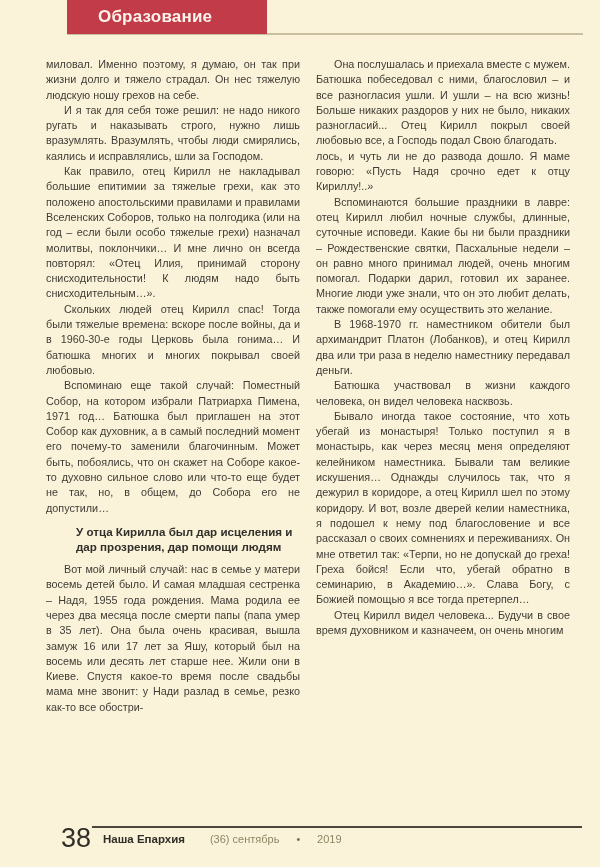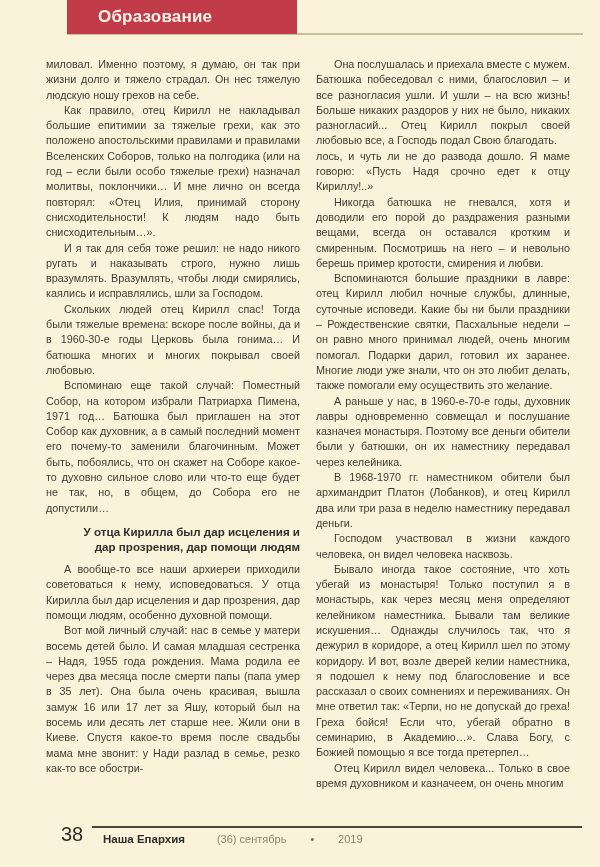--- a/index.html
+++ b/index.html
@@ -24,21 +24,21 @@
     top: 33px;
     left: 67px;
     width: 516px;
     height: 1.5px;
     background: #c9bfa0;
   }
   .header-box {
     position: absolute;
     left: 67px;
     top: 0;
-    width: 230px;
+    width: 200px;
     height: 34px;
     background: #c23b48;
     display: flex;
     align-items: center;
     box-sizing: border-box;
     padding-left: 31px;
   }
   .header-label {
     color: #fdf3ea;
     font-size: 17px;
@@ -70,47 +70,47 @@
   }
   .col p.para.indent {
     text-indent: 18px;
   }
   .col h3.subheading {
     margin: 9px 0 8px 30px;
     font-size: 11.6px;
     line-height: 14.6px;
     font-weight: bold;
     color: #31302b;
-    text-align: right;
+    text-align: left;
   }
   
   .footer-page-num {
     position: absolute;
     left: 61px;
     top: 823px;
-    font-size: 20px;
+    font-size: 27px;
     color: #2f2d28;
     font-family: "Liberation Sans", sans-serif;
     text-align: right;
   }
   .footer-rule {
     position: absolute;
     left: 92px;
     top: 826px;
     width: 490px;
     height: 2px;
     background: #4a4639;
   }
   .footer-meta {
     position: absolute;
     left: 103px;
     top: 833px;
     display: flex;
     align-items: baseline;
-    gap: 24px;
+    gap: 17px;
   }
   .footer-publication {
     font-size: 11.5px;
     font-weight: bold;
     color: #2f2d28;
     margin-right: 8px;
   }
   .footer-issue, .footer-year {
     font-size: 11px;
     color: #8c8666;
@@ -127,38 +127,35 @@
 
   <div class="header-rule"></div>
 
   <div class="header-box">
     <span class="header-label">Образование</span>
   </div>
 
   <div class="columns">
     <div class="col">
         <p class="para">миловал. Именно поэтому, я думаю, он так при жизни долго и тяжело страдал. Он нес тяжелую людскую ношу грехов на себе.</p>
+        <p class="para indent">И я так для себя тоже решил: не надо никого ругать и наказывать строго, нужно лишь вразумлять. Вразумлять, чтобы люди смирялись, каялись и исправлялись, шли за Господом.</p>
         <p class="para indent">Как правило, отец Кирилл не накладывал большие епитимии за тяжелые грехи, как это положено апостольскими правилами и правилами Вселенских Соборов, только на полгодика (или на год – если были особо тяжелые грехи) назначал молитвы, поклончики… И мне лично он всегда повторял: «Отец Илия, принимай сторону снисходительности! К людям надо быть снисходительным…».</p>
-        <p class="para indent">И я так для себя тоже решил: не надо никого ругать и наказывать строго, нужно лишь вразумлять. Вразумлять, чтобы люди смирялись, каялись и исправлялись, шли за Господом.</p>
         <p class="para indent">Скольких людей отец Кирилл спас! Тогда были тяжелые времена: вскоре после войны, да и в 1960-30-е годы Церковь была гонима… И батюшка многих и многих покрывал своей любовью.</p>
         <p class="para indent">Вспоминаю еще такой случай: Поместный Собор, на котором избрали Патриарха Пимена, 1971 год… Батюшка был приглашен на этот Собор как духовник, а в самый последний момент его почему-то заменили благочинным. Может быть, побоялись, что он скажет на Соборе какое-то духовно сильное слово или что-то еще будет не так, но, в общем, до Собора его не допустили…</p>
         <h3 class="subheading">У отца Кирилла был дар исцеления и дар прозрения, дар помощи людям</h3>
-        <p class="para indent">А вообще-то все наши архиереи приходили советоваться к нему, исповедоваться. У отца Кирилла был дар исцеления и дар прозрения, дар помощи людям, особенно духовной помощи.</p>
         <p class="para indent">Вот мой личный случай: нас в семье у матери восемь детей было. И самая младшая сестренка – Надя, 1955 года рождения. Мама родила ее через два месяца после смерти папы (папа умер в 35 лет). Она была очень красивая, вышла замуж 16 или 17 лет за Яшу, который был на восемь или десять лет старше нее. Жили они в Киеве. Спустя какое-то время после свадьбы мама мне звонит: у Нади разлад в семье, резко как-то все обостри-</p>
       </div>
     <div class="col">
         <p class="para indent">Она послушалась и приехала вместе с мужем. Батюшка побеседовал с ними, благословил – и все разногласия ушли. И ушли – на всю жизнь! Больше никаких раздоров у них не было, никаких разногласий... Отец Кирилл покрыл своей любовью все, а Господь подал Свою благодать.</p>
         <p class="para">лось, и чуть ли не до развода дошло. Я маме говорю: «Пусть Надя срочно едет к отцу Кириллу!..»</p>
-        <p class="para indent">Никогда батюшка не гневался, хотя и доводили его порой до раздражения разными вещами, всегда он оставался кротким и смиренным. Посмотришь на него – и невольно берешь пример кротости, смирения и любви.</p>
         <p class="para indent">Вспоминаются большие праздники в лавре: отец Кирилл любил ночные службы, длинные, суточные исповеди. Какие бы ни были праздники – Рождественские святки, Пасхальные недели – он равно много принимал людей, очень многим помогал. Подарки дарил, готовил их заранее. Многие люди уже знали, что он это любит делать, также помогали ему осуществить это желание.</p>
-        <p class="para indent">А раньше у нас, в 1960-е-70-е годы, духовник лавры одновременно совмещал и послушание казначея монастыря. Поэтому все деньги обители были у батюшки, он их наместнику передавал через келейника.</p>
         <p class="para indent">В 1968-1970 гг. наместником обители был архимандрит Платон (Лобанков), и отец Кирилл два или три раза в неделю наместнику передавал деньги.</p>
-        <p class="para indent">Господом участвовал в жизни каждого человека, он видел человека насквозь.</p>
+        <p class="para indent">Батюшка участвовал в жизни каждого человека, он видел человека насквозь.</p>
         <p class="para indent">Бывало иногда такое состояние, что хоть убегай из монастыря! Только поступил я в монастырь, как через месяц меня определяют келейником наместника. Бывали там великие искушения… Однажды случилось так, что я дежурил в коридоре, а отец Кирилл шел по этому коридору. И вот, возле дверей келии наместника, я подошел к нему под благословение и все рассказал о своих сомнениях и переживаниях. Он мне ответил так: «Терпи, но не допускай до греха! Греха бойся! Если что, убегай обратно в семинарию, в Академию…». Слава Богу, с Божией помощью я все тогда претерпел…</p>
-        <p class="para indent">Отец Кирилл видел человека... Только в свое время духовником и казначеем, он очень многим</p>
+        <p class="para indent">Отец Кирилл видел человека... Будучи в свое время духовником и казначеем, он очень многим</p>
       </div>
   </div>
 
   <div class="footer-page-num">38</div>
 
   <div class="footer-rule"></div>
 
   <div class="footer-meta">
     <span class="footer-publication">Наша Епархия</span>
     <span class="footer-issue">(36) сентябрь</span>

